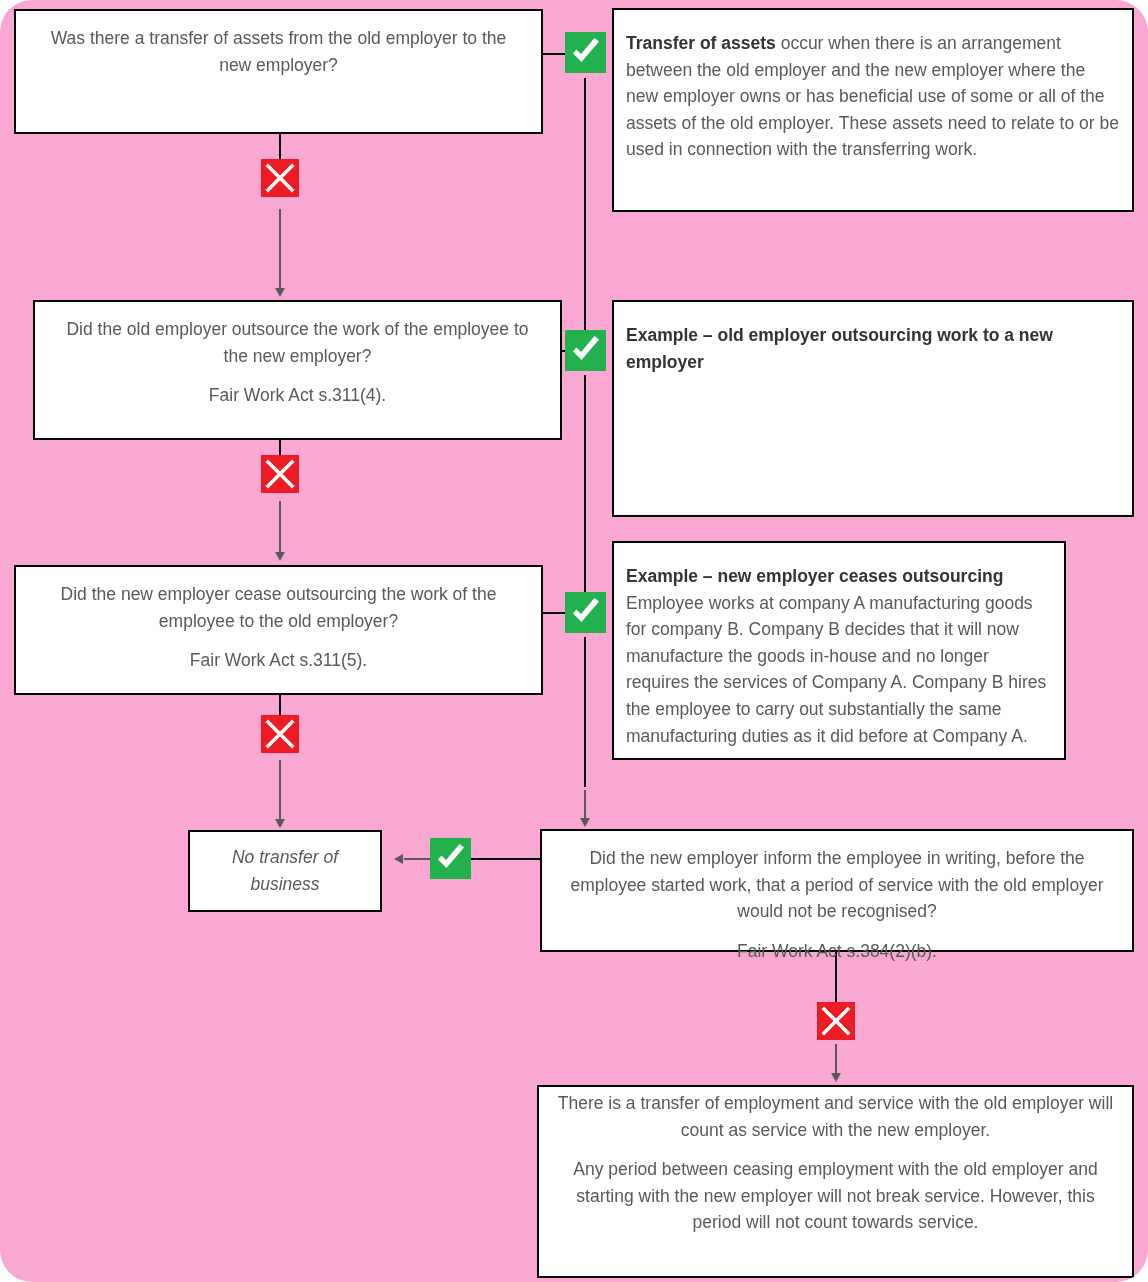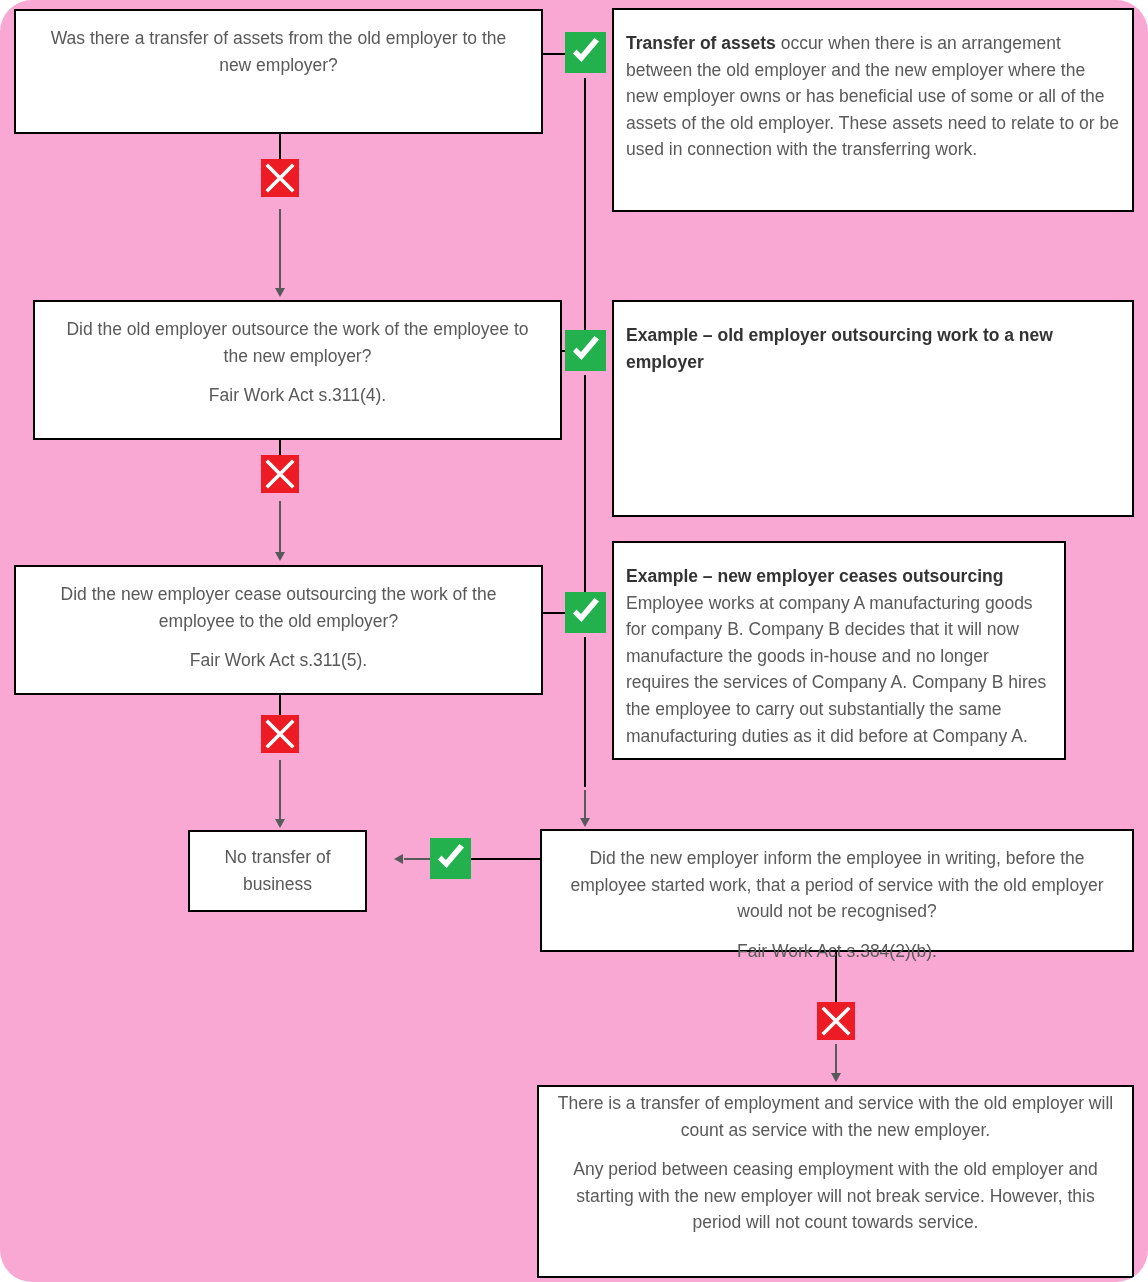--- a/index.html
+++ b/index.html
@@ -143,21 +143,21 @@
   <div class="box decision" style="left:14px; top:300px; width:529px; height:140px;margin-left:19px;">
     <p>Did the old employer outsource the work of the employee to the new employer?</p>
     <p>Fair Work Act s.311(4).</p>
   </div>
 
   <div class="box decision" style="left:14px; top:565px; width:529px; height:130px;">
     <p>Did the new employer cease outsourcing the work of the employee to the old employer?</p>
     <p>Fair Work Act s.311(5).</p>
   </div>
 
-  <div class="box decision terminal" style="left:188px; top:830px; width:179px; height:82px; display:flex; align-items:center; justify-content:flex-start; padding:6px 20px;">
+  <div class="box decision terminal" style="left:188px; top:830px; width:194px; height:82px; display:flex; align-items:center; justify-content:flex-start; padding:6px 20px;font-style:italic;">
     <span>No transfer of business</span>
   </div>
 
   <div class="box decision" style="left:540px; top:829px; width:594px; height:123px;">
     <p>Did the new employer inform the employee in writing, before the employee started work, that a period of service with the old employer would not be recognised?</p>
     <p>Fair Work Act s.384(2)(b).</p>
   </div>
 
   <div class="box decision terminal" style="left:537px; top:1085px; width:597px; height:193px; padding-top:3px;">
     <p>There is a transfer of employment and service with the old employer will count as service with the new employer.</p>

